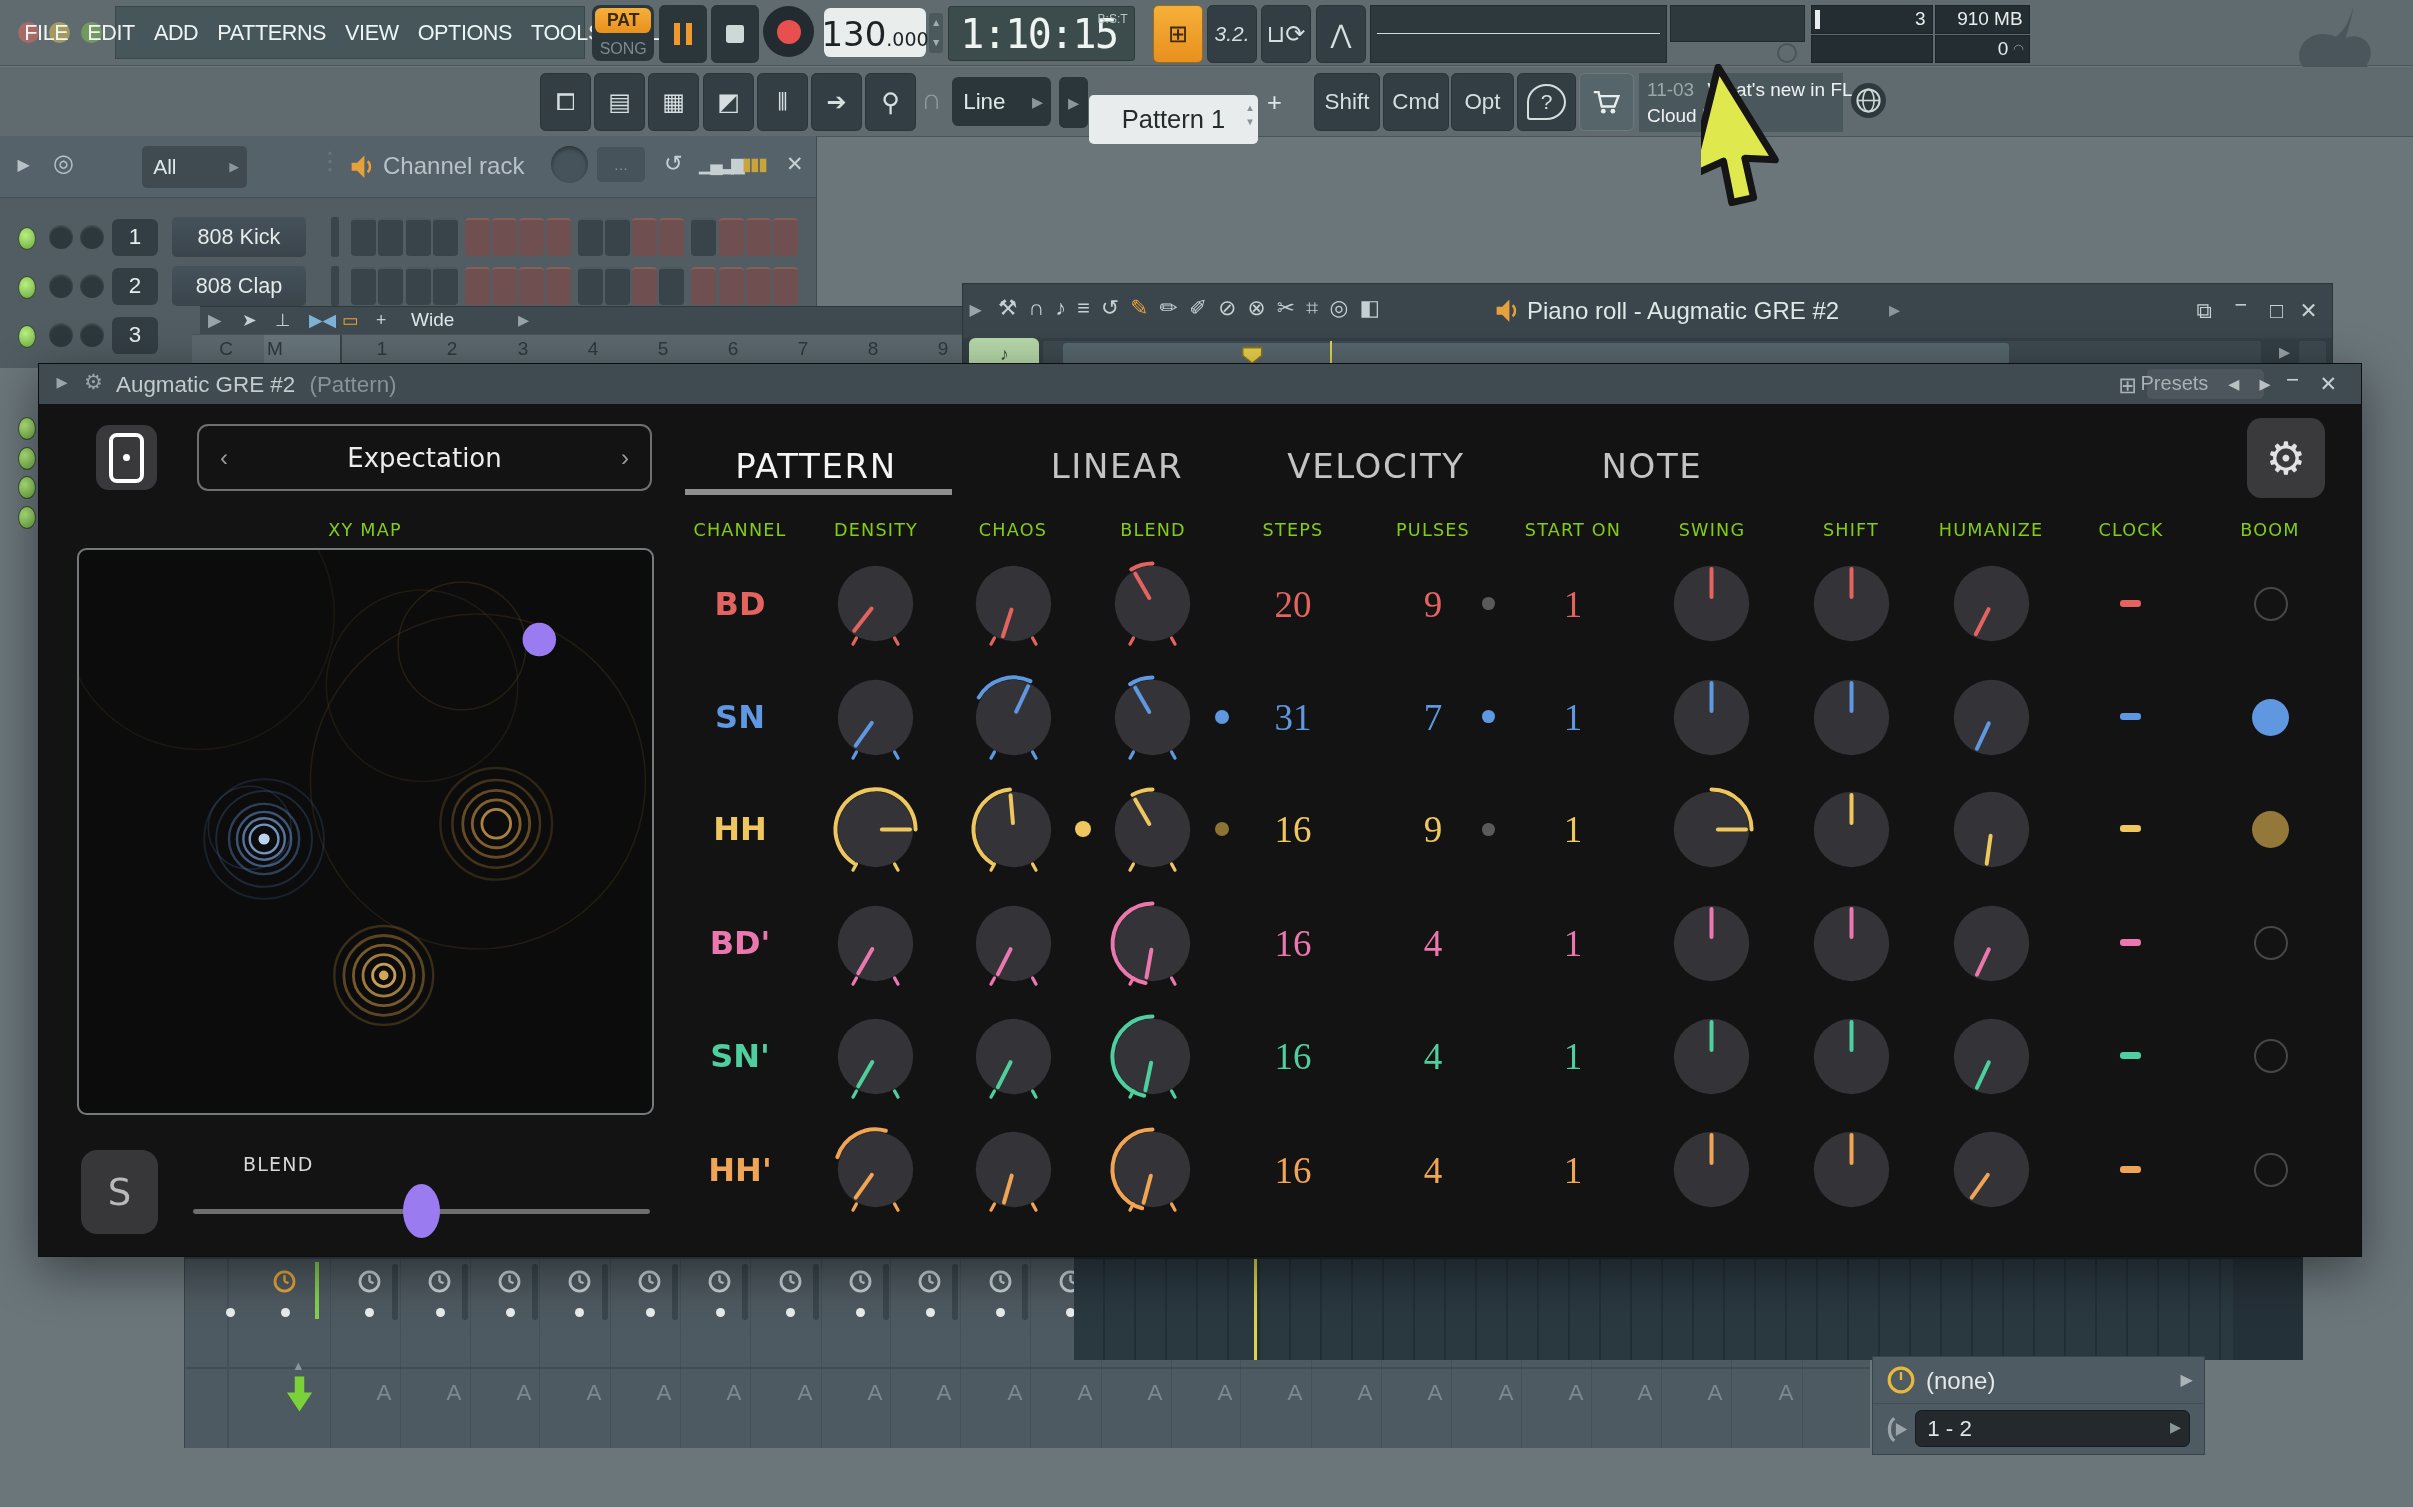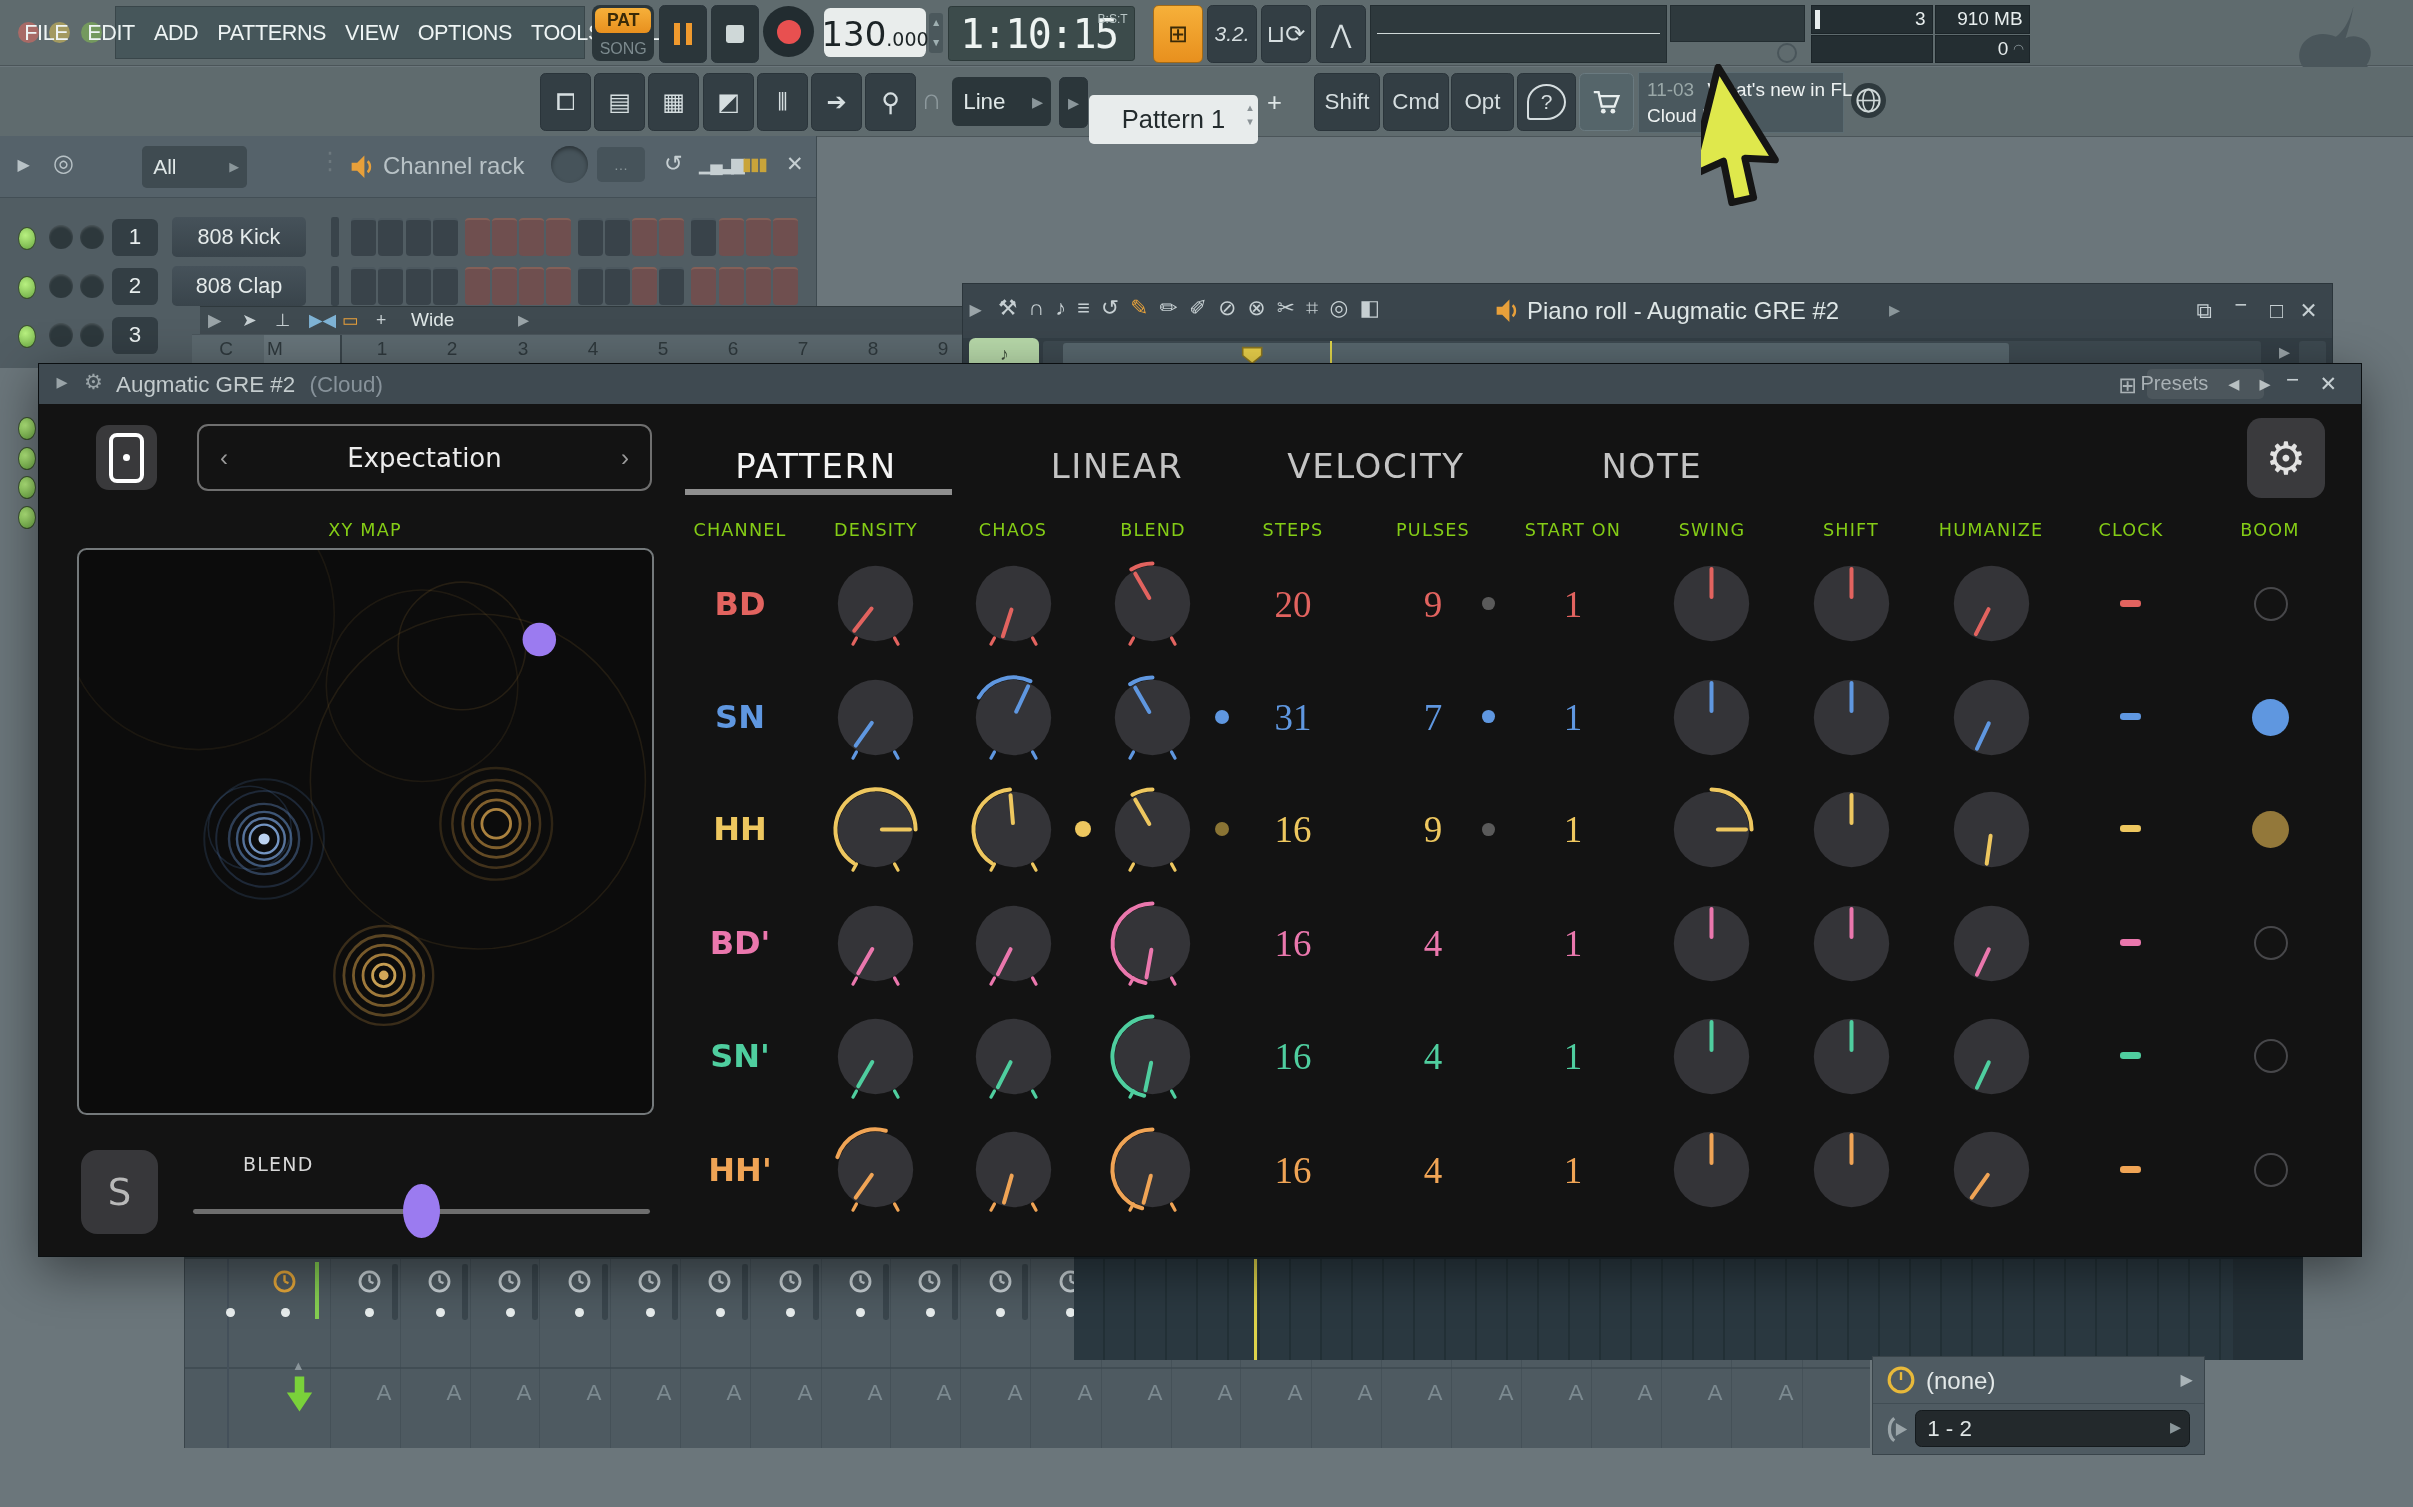--- a/index.html
+++ b/index.html
@@ -492,21 +492,21 @@
 </div>
 
 
 <div class="abs" id="plugin" style="left:38px;top:363px;width:2324px;height:894px;background:#131313;
      border:1.6px solid #0b0f11;box-sizing:border-box;box-shadow:0 14.4px 48px rgba(0,0,0,0.45);">
   <div style="position:absolute;left:0;top:0;width:100%;height:40px;background:#3f4a51;">
     <span style="position:absolute;left:17.6px;top:9.6px;color:#9aa4a8;font-size:14.4px;">▶</span>
     <span style="position:absolute;left:45px;top:6.4px;color:#9aa4a8;font-size:21px;">⚙</span>
     <span style="position:absolute;left:77px;top:8px;font-size:22.4px;white-space:nowrap;">
       <span style="color:#c3cbcd;">Augmatic GRE #2</span>
-      <span style="color:#87929a;margin-left:8px;">(Cloud)</span>
+      <span style="color:#87929a;margin-left:8px;">(Pattern)</span>
     </span>
     <span style="position:absolute;right:224px;top:8px;color:#a9b1b5;font-size:22.4px;">⊞</span>
     <div style="position:absolute;right:97px;top:4.8px;width:117px;height:30px;background:#4c565c;
          border-radius:4.8px;display:flex;align-items:center;justify-content:center;gap:20px;">
       <span style="font-size:20px;color:#a9b1b5;">Presets</span>
       <span style="color:#b8c0c2;font-size:14.4px;">◀</span>
       <span style="color:#b8c0c2;font-size:14.4px;">▶</span>
     </div>
     <span style="position:absolute;right:62px;top:3.2px;color:#c6cfd2;font-size:22.4px;">−</span>
     <span style="position:absolute;right:24px;top:8px;color:#c6cfd2;font-size:21px;">✕</span>

